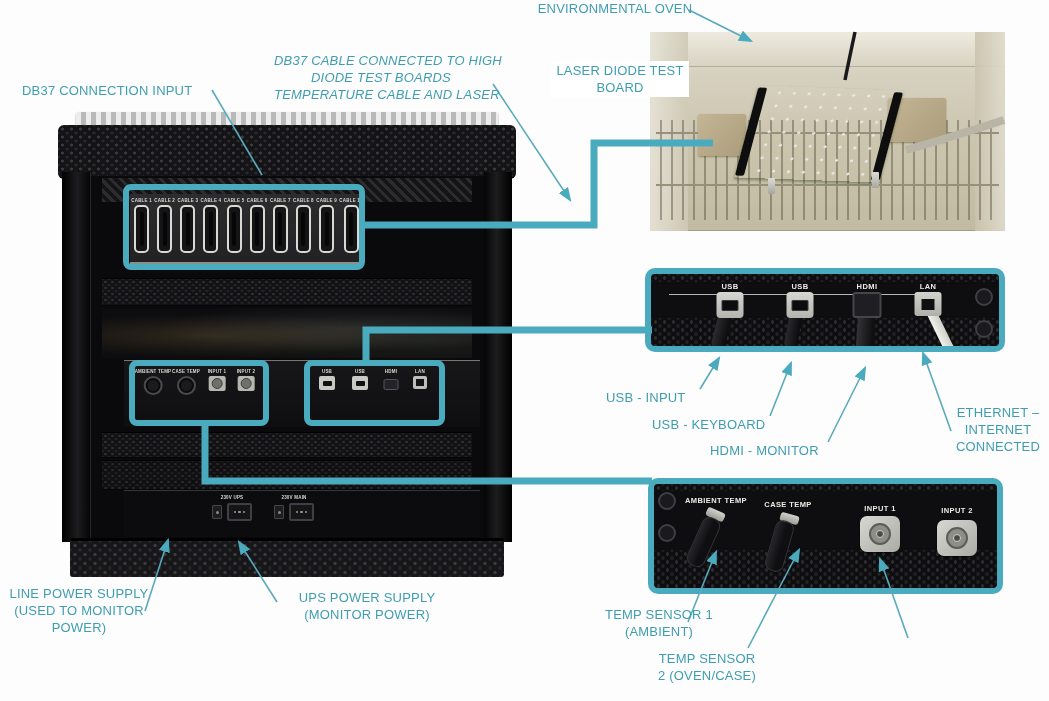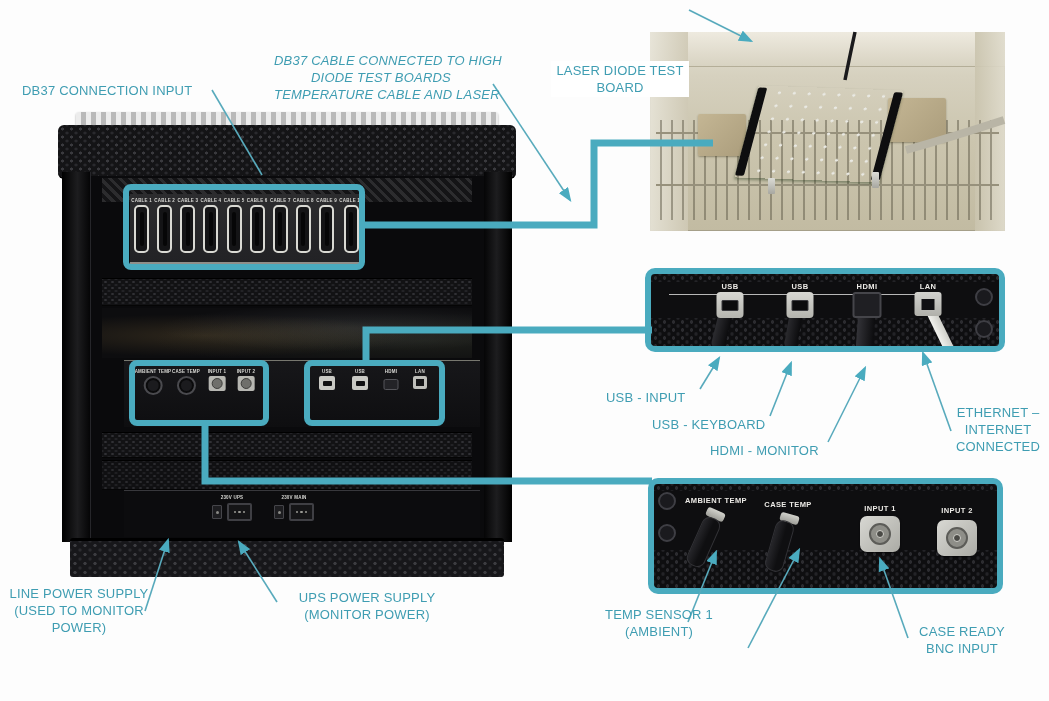--- a/index.html
+++ b/index.html
@@ -395,20 +395,23 @@
       <line x1="145" y1="611" x2="168" y2="540" marker-end="url(#arr)"></line>
       <line x1="277" y1="602" x2="239" y2="542" marker-end="url(#arr)"></line>
     </g>
 
     <g fill="none">
       <path d="M855,32 q -6,28 -10,48" stroke="#1a1a1c" stroke-width="3.5"></path>
       <path d="M1004,120 q -55,18 -98,30" stroke="#b9b5a6" stroke-width="8"></path>
     </g>
   </svg>
 
+  <div class="ann" style="left:520px;top:0;width:190px;">
+    <div class="ln">ENVIRONMENTAL OVEN</div>
+  </div>
   <div class="ann whitebox" style="left:551px;top:61px;width:132px;">
     <div class="ln">LASER DIODE TEST</div>
     <div class="ln">BOARD</div>
   </div>
   <div class="ann left" style="left:22px;top:82px;">
     <div class="ln">DB37 CONNECTION INPUT</div>
   </div>
   <div class="ann" style="left:274px;top:52px;width:214px;font-style:italic;">
     <div class="ln">DB37 CABLE CONNECTED TO HIGH</div>
     <div class="ln">DIODE TEST BOARDS</div>
@@ -425,23 +428,23 @@
   </div>
   <div class="ann" style="left:948px;top:404px;width:100px;">
     <div class="ln">ETHERNET –</div>
     <div class="ln">INTERNET</div>
     <div class="ln">CONNECTED</div>
   </div>
   <div class="ann" style="left:563px;top:606px;width:112px;margin-left:40px;">
     <div class="ln">TEMP SENSOR 1</div>
     <div class="ln">(AMBIENT)</div>
   </div>
-  <div class="ann" style="left:914px;top:623px;width:96px;">
-    <div class="ln">CASE READY</div>
-    <div class="ln">BNC INPUT</div>
+  <div class="ann" style="left:653px;top:650px;width:108px;">
+    <div class="ln">TEMP SENSOR</div>
+    <div class="ln">2 (OVEN/CASE)</div>
   </div>
   <div class="ann" style="left:8px;top:585px;width:142px;">
     <div class="ln">LINE POWER SUPPLY</div>
     <div class="ln">(USED TO MONITOR</div>
     <div class="ln">POWER)</div>
   </div>
   <div class="ann" style="left:294px;top:589px;width:146px;">
     <div class="ln">UPS POWER SUPPLY</div>
     <div class="ln">(MONITOR POWER)</div>
   </div>

